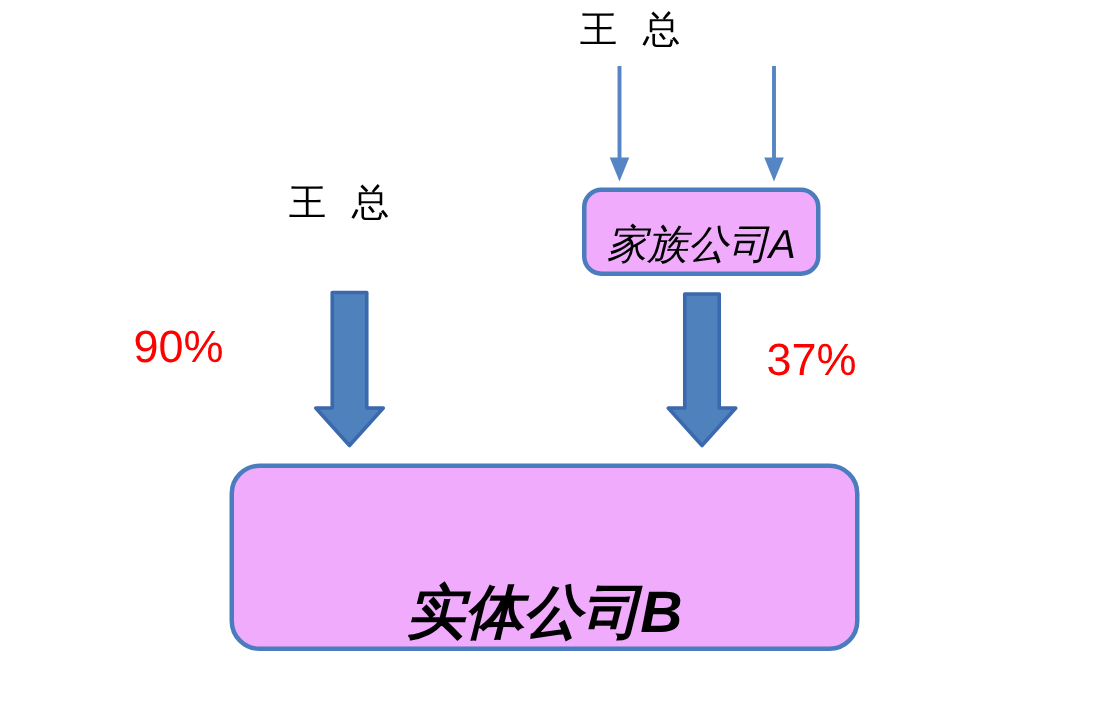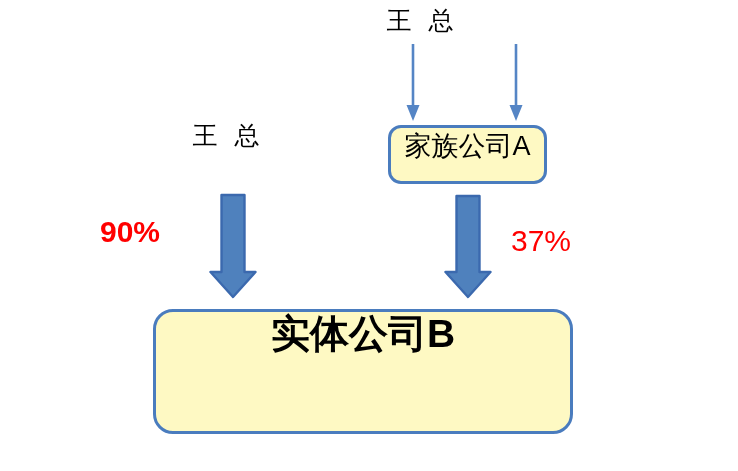--- a/index.html
+++ b/index.html
@@ -40,27 +40,28 @@
     stroke: none;
   }
   .thick-arrow {
     fill: var(--arrow-fill, #4f81bd);
     stroke: var(--arrow-stroke, #3b69ae);
     stroke-width: 2.4;
     stroke-linejoin: round;
   }
   .box {
     position: absolute;
-    background: #fef9c3;
+    background: #f0abfc;
     border: 3px solid var(--box-border, #4a7cbe);
     box-sizing: border-box;
     display: flex;
     flex-direction: column;
     align-items: center;
-    justify-content: flex-start;
+    justify-content: flex-end;
+    font-style: italic;
   }
   .box-a {
     left: 388px; top: 125px;
     width: 159px; height: 59px;
     border-radius: 13px;
     font-size: 27px;
   }
   .box-b {
     left: 153px; top: 309px;
     width: 420px; height: 125px;
@@ -77,21 +78,21 @@
     font-size: 27px;
     line-height: 1.25;
     white-space: nowrap;
   }
   .pct {
     position: absolute;
     font-size: 30px;
     color: var(--pct, #ff0000);
     white-space: nowrap;
   }
-  .pct-left { left: 100px; top: 215px; font-weight: bold; }
+  .pct-left { left: 89px; top: 215px; }
   .pct-right { left: 511px; top: 224px; }
   .top-wang { left: 370px; top: 6px; width: 100px; }
   .top-wife { left: 470px; top: 6px; width: 104px; }
   .mid-wang { left: 176px; top: 121px; width: 100px; }
 </style>
 </head>
 <body>
 
 <div class="canvas">
 

